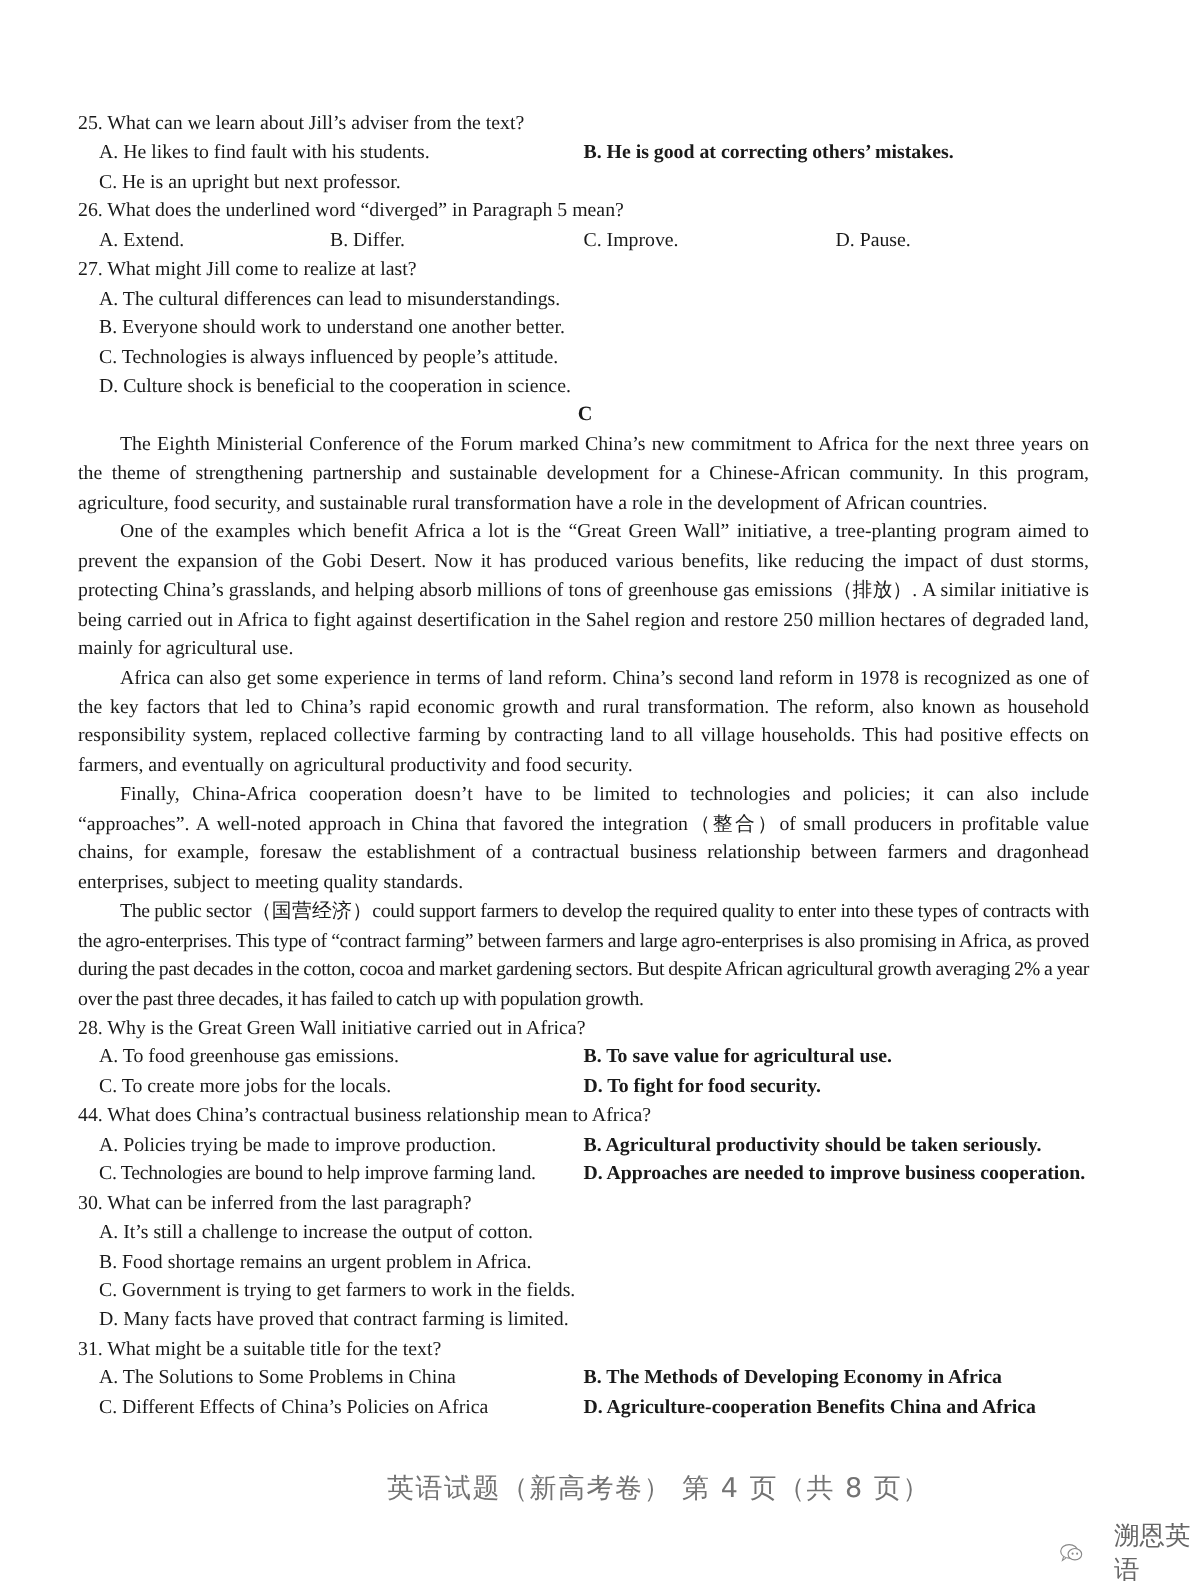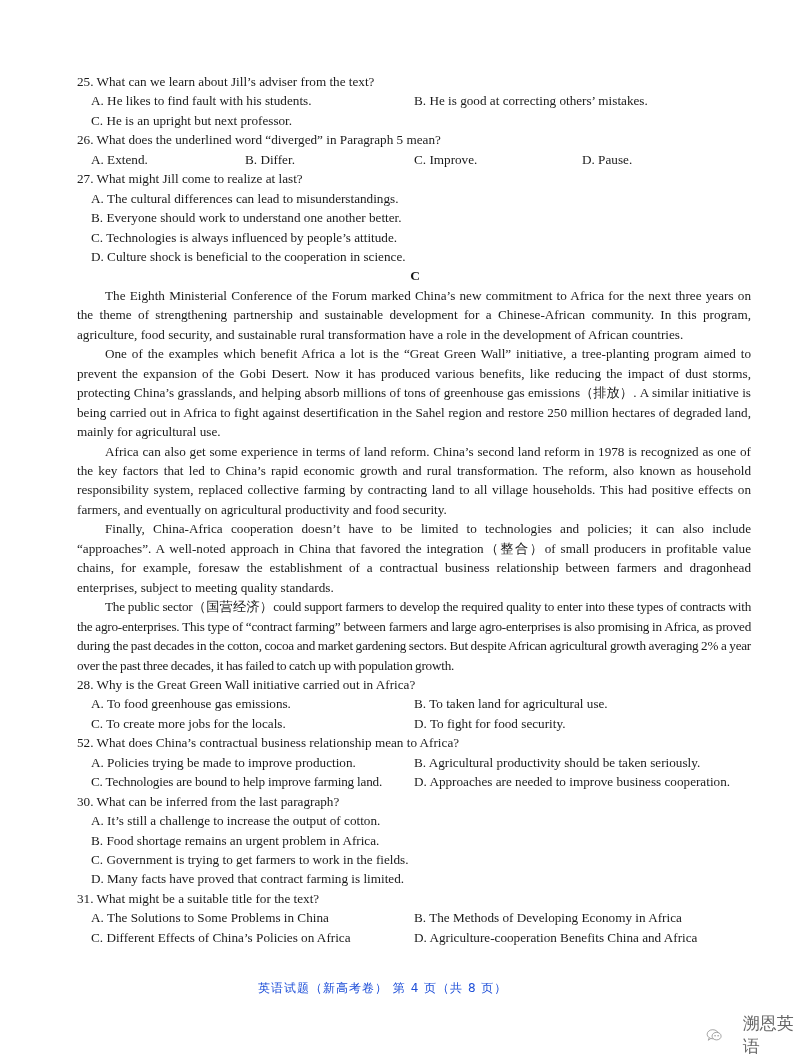--- a/index.html
+++ b/index.html
@@ -1,29 +1,29 @@
 <!DOCTYPE html>
 <html><head>
 <meta charset="utf-8">
 <style>
   html, body { margin: 0; padding: 0; background: #ffffff; }
   body { width: 794px; height: 1058px; position: relative; overflow: hidden;
          font-family: "Liberation Serif", "DejaVu Serif", serif; color: #1a1a1a; }
-  .page { position: absolute; left: 77px; top: 72px; width: 674px; font-size: 13.2px; line-height: 19.45px; }
+  .page { position: absolute; left: 52px; top: 72px; width: 674px; font-size: 13.2px; line-height: 19.45px; }
   .q { white-space: nowrap; }
   .opt-row { display: flex; padding-left: 14px; white-space: nowrap; }
-  .opt-row .col2 { position: absolute; left: 337px; }
+  .opt-row .col2 { position: absolute; left: 337px; font-weight: bold; }
   .opt-row { position: relative; height: 19.45px; }
   .opt4 { position: relative; height: 19.45px; padding-left: 14px; white-space: nowrap; }
   .opt4 span { position: absolute; }
   .opt-single { padding-left: 14px; white-space: nowrap; }
   .section-title { text-align: center; font-weight: bold; font-size: 13.5px; padding-left: 2px; }
   .para { text-align: justify; text-indent: 28px; }
   .para.tight { letter-spacing: -0.25px; word-spacing: -0.4px; }
-  .footer { position: absolute; top: 980px; left: 258px; font-size: 12px; color: #1d4ed8;
+  .footer { position: absolute; top: 980px; left: 258px; font-size: 18px; color: #737373;
             font-family: "DejaVu Sans", sans-serif; letter-spacing: 1px; }
   .watermark { position: absolute; top: 1012px; left: 706px; display: flex; align-items: center; gap: 20px;
                color: #666; font-family: "DejaVu Sans", sans-serif; font-size: 17px; }
   .wm-icon { width: 22px; height: 18px; }
 </style>
 </head>
 <body>
 
 <div class="page">
 
@@ -60,30 +60,30 @@
   <div class="para">The Eighth Ministerial Conference of the Forum marked China’s new commitment to Africa for the next three years on the theme of strengthening partnership and sustainable development for a Chinese-African community. In this program, agriculture, food security, and sustainable rural transformation have a role in the development of African countries.</div>
   <div class="para">One of the examples which benefit Africa a lot is the “Great Green Wall” initiative, a tree-planting program aimed to prevent the expansion of the Gobi Desert. Now it has produced various benefits, like reducing the impact of dust storms, protecting China’s grasslands, and helping absorb millions of tons of greenhouse gas emissions（排放）. A similar initiative is being carried out in Africa to fight against desertification in the Sahel region and restore 250 million hectares of degraded land, mainly for agricultural use.</div>
   <div class="para">Africa can also get some experience in terms of land reform. China’s second land reform in 1978 is recognized as one of the key factors that led to China’s rapid economic growth and rural transformation. The reform, also known as household responsibility system, replaced collective farming by contracting land to all village households. This had positive effects on farmers, and eventually on agricultural productivity and food security.</div>
   <div class="para">Finally, China-Africa cooperation doesn’t have to be limited to technologies and policies; it can also include “approaches”. A well-noted approach in China that favored the integration（整合）of small producers in profitable value chains, for example, foresaw the establishment of a contractual business relationship between farmers and dragonhead enterprises, subject to meeting quality standards.</div>
   <div class="para tight">The public sector（国营经济）could support farmers to develop the required quality to enter into these types of contracts with the agro-enterprises. This type of “contract farming” between farmers and large agro-enterprises is also promising in Africa, as proved during the past decades in the cotton, cocoa and market gardening sectors. But despite African agricultural growth averaging 2% a year over the past three decades, it has failed to catch up with population growth.</div>
 
   <div>
     <div class="q">28. Why is the Great Green Wall initiative carried out in Africa?</div>
     <div class="opt-row">
       <span>A. To food greenhouse gas emissions.</span>
-      <span class="col2">B. To taken land for agricultural use.</span>
+      <span class="col2">B. To save value for agricultural use.</span>
     </div>
     <div class="opt-row">
       <span>C. To create more jobs for the locals.</span>
       <span class="col2">D. To fight for food security.</span>
     </div>
   </div>
 
   <div>
-    <div class="q">52. What does China’s contractual business relationship mean to Africa?</div>
+    <div class="q">44. What does China’s contractual business relationship mean to Africa?</div>
     <div class="opt-row">
       <span>A. Policies trying be made to improve production.</span>
       <span class="col2">B. Agricultural productivity should be taken seriously.</span>
     </div>
     <div class="opt-row">
       <span style="letter-spacing:-0.2px">C. Technologies are bound to help improve farming land.</span>
       <span class="col2">D. Approaches are needed to improve business cooperation.</span>
     </div>
   </div>
 

